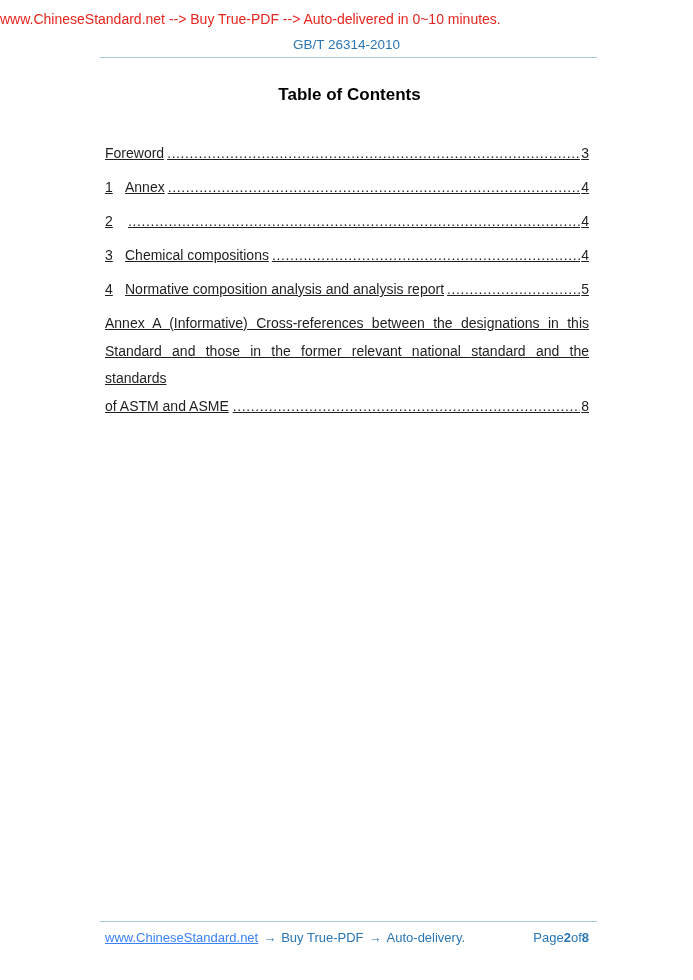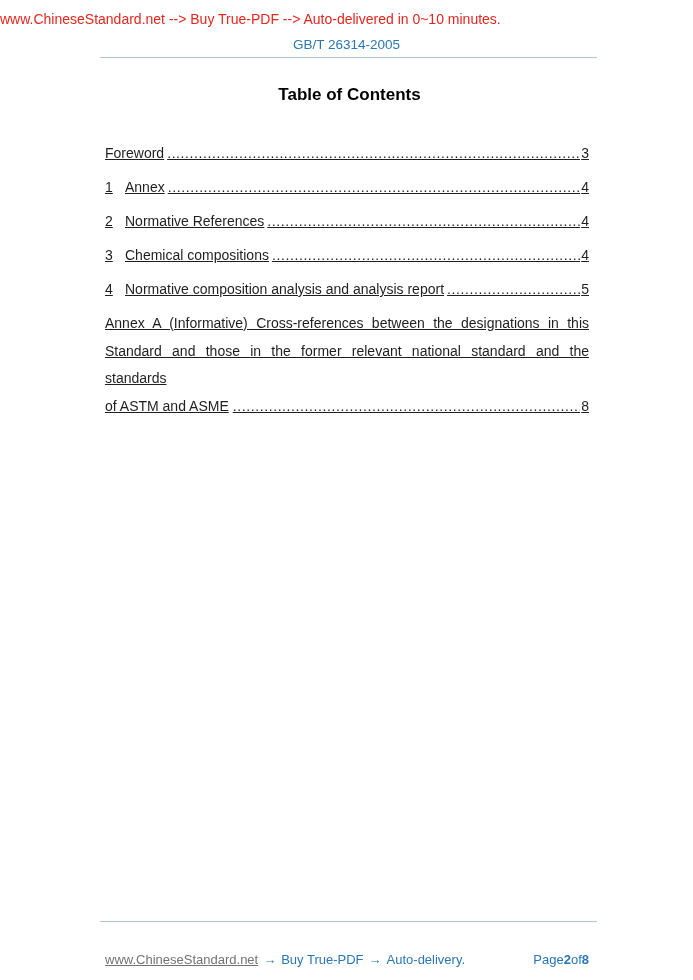--- a/index.html
+++ b/index.html
@@ -52,30 +52,30 @@
   .footer-rule{
     position:absolute;top:921px;left:100px;width:497px;height:1px;
     background:#a9c7d6;
   }
   .footer{
     position:absolute;top:930px;left:105px;width:484px;
     display:flex;justify-content:space-between;align-items:baseline;
     font-size:13px;color:#2a76b5;
   }
   .footer-left{display:flex;gap:5px;align-items:baseline;}
-  .footer-link{text-decoration:underline;color:#737373;cursor:pointer;margin-top:22px;}
+  .footer-link{text-decoration:underline;color:#3b82f6;cursor:pointer;}
   .footer-right{display:flex;gap:0;align-items:baseline;}
   .bold{font-weight:bold;}
 </style>
 </head>
 <body>
 
 <div class="page">
 
-  <div class="doc-number">GB/T 26314-2005</div>
+  <div class="doc-number">GB/T 26314-2010</div>
   <div class="notice">www.ChineseStandard.net --&gt; Buy True-PDF --&gt; Auto-delivered in 0~10 minutes.</div>
   <div class="header-rule"></div>
 
   <h1 class="title">Table of Contents</h1>
 
   <div class="toc">
 
     <div class="toc-row">
       <span class="toc-label">Foreword</span>
       <span class="toc-leader"></span>
@@ -84,21 +84,20 @@
 
     <div class="toc-row">
       <span class="toc-num">1</span>
       <span class="toc-label">Annex</span>
       <span class="toc-leader"></span>
       <span class="toc-page">4</span>
     </div>
 
     <div class="toc-row">
       <span class="toc-num">2</span>
-      <span class="toc-label">Normative References</span>
       <span class="toc-leader"></span>
       <span class="toc-page">4</span>
     </div>
 
     <div class="toc-row">
       <span class="toc-num">3</span>
       <span class="toc-label">Chemical compositions</span>
       <span class="toc-leader"></span>
       <span class="toc-page">4</span>
     </div>

